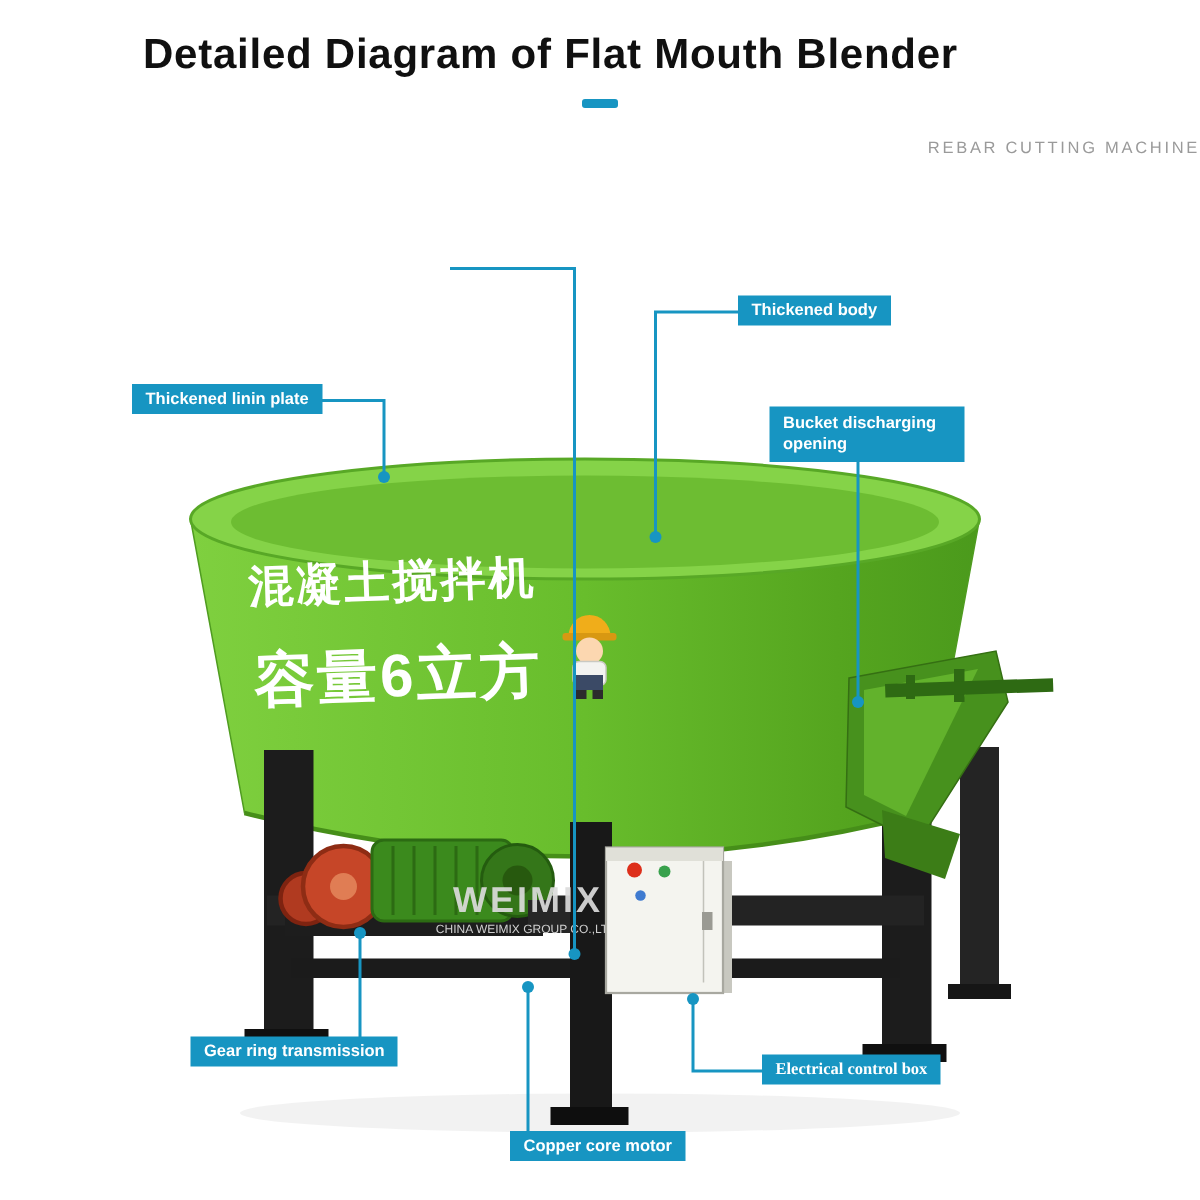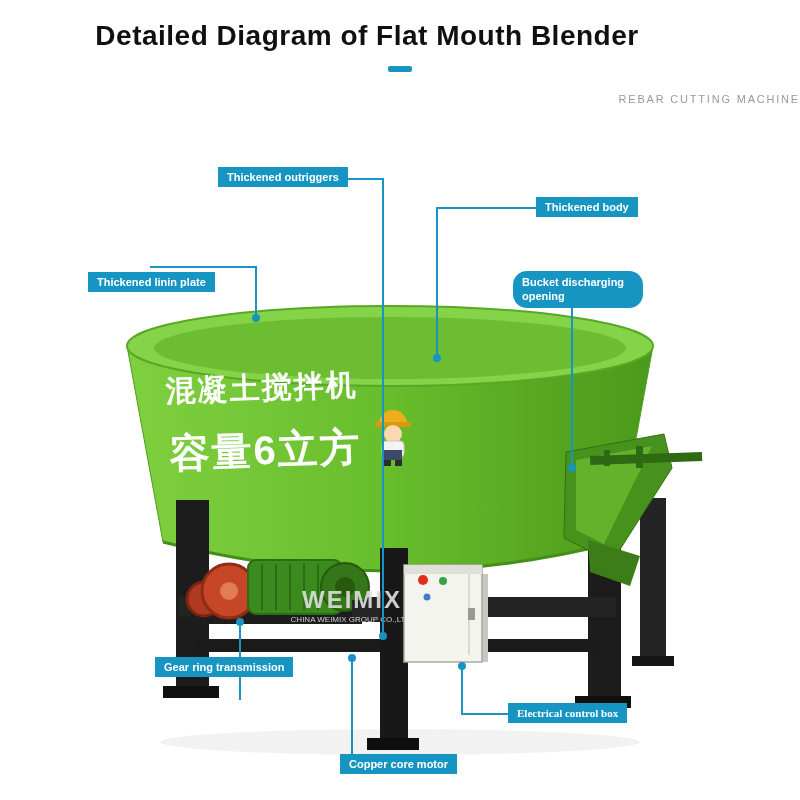--- a/index.html
+++ b/index.html
@@ -18,21 +18,21 @@
   .subtitle{
     position:absolute;top:93px;left:0;width:800px;text-align:right;
     font-size:11px;color:#9a9a9a;letter-spacing:1.8px;
   }
   .scene{position:absolute;left:0;top:0;z-index:1;}
   .scene text{font-family:"Liberation Sans",sans-serif;}
   .callout{
     position:absolute;z-index:3;background:#1795c2;color:#fff;
     font-size:11px;font-weight:700;padding:4px 9px;white-space:nowrap;
   }
-  .callout.wrap{white-space:normal;width:112px;line-height:1.3;border-radius:14px;}
+  .callout.wrap{white-space:normal;width:112px;line-height:1.3;}
 </style>
 </head>
 <body>
 
 <div class="page">
 
   <div class="title">Detailed Diagram of Flat Mouth Blender</div>
   <div class="accent-dash"></div>
   <div class="subtitle">REBAR CUTTING MACHINE</div>
 
@@ -143,21 +143,20 @@
       <circle cx="383" cy="636" r="4"></circle>
       <circle cx="437" cy="358" r="4"></circle>
       <circle cx="256" cy="318" r="4"></circle>
       <circle cx="572" cy="468" r="4"></circle>
       <circle cx="240" cy="622" r="4"></circle>
       <circle cx="352" cy="658" r="4"></circle>
       <circle cx="462" cy="666" r="4"></circle>
     </g>
   </svg>
 
-  <div class="callout" style="left:218px;top:167px;">Thickened outriggers</div>
-  <div class="callout" style="left:492px;top:197px;margin-left:44px;">Thickened body</div>
-  <div class="callout" style="left:88px;top:256px;margin-top:16px;">Thickened linin plate</div>
+  <div class="callout" style="left:492px;top:197px;">Thickened body</div>
+  <div class="callout" style="left:88px;top:256px;">Thickened linin plate</div>
   <div class="callout wrap" style="left:513px;top:271px;">Bucket discharging opening</div>
-  <div class="callout" style="left:127px;top:657px;margin-left:28px;">Gear ring transmission</div>
+  <div class="callout" style="left:127px;top:691px;">Gear ring transmission</div>
   <div class="callout" style="left:340px;top:754px;text-align:center;">Copper core motor</div>
   <div class="callout" style="left:508px;top:703px;font-family:Liberation Serif, serif;">Electrical control box</div>
 
 </div>
 
 </body></html>

